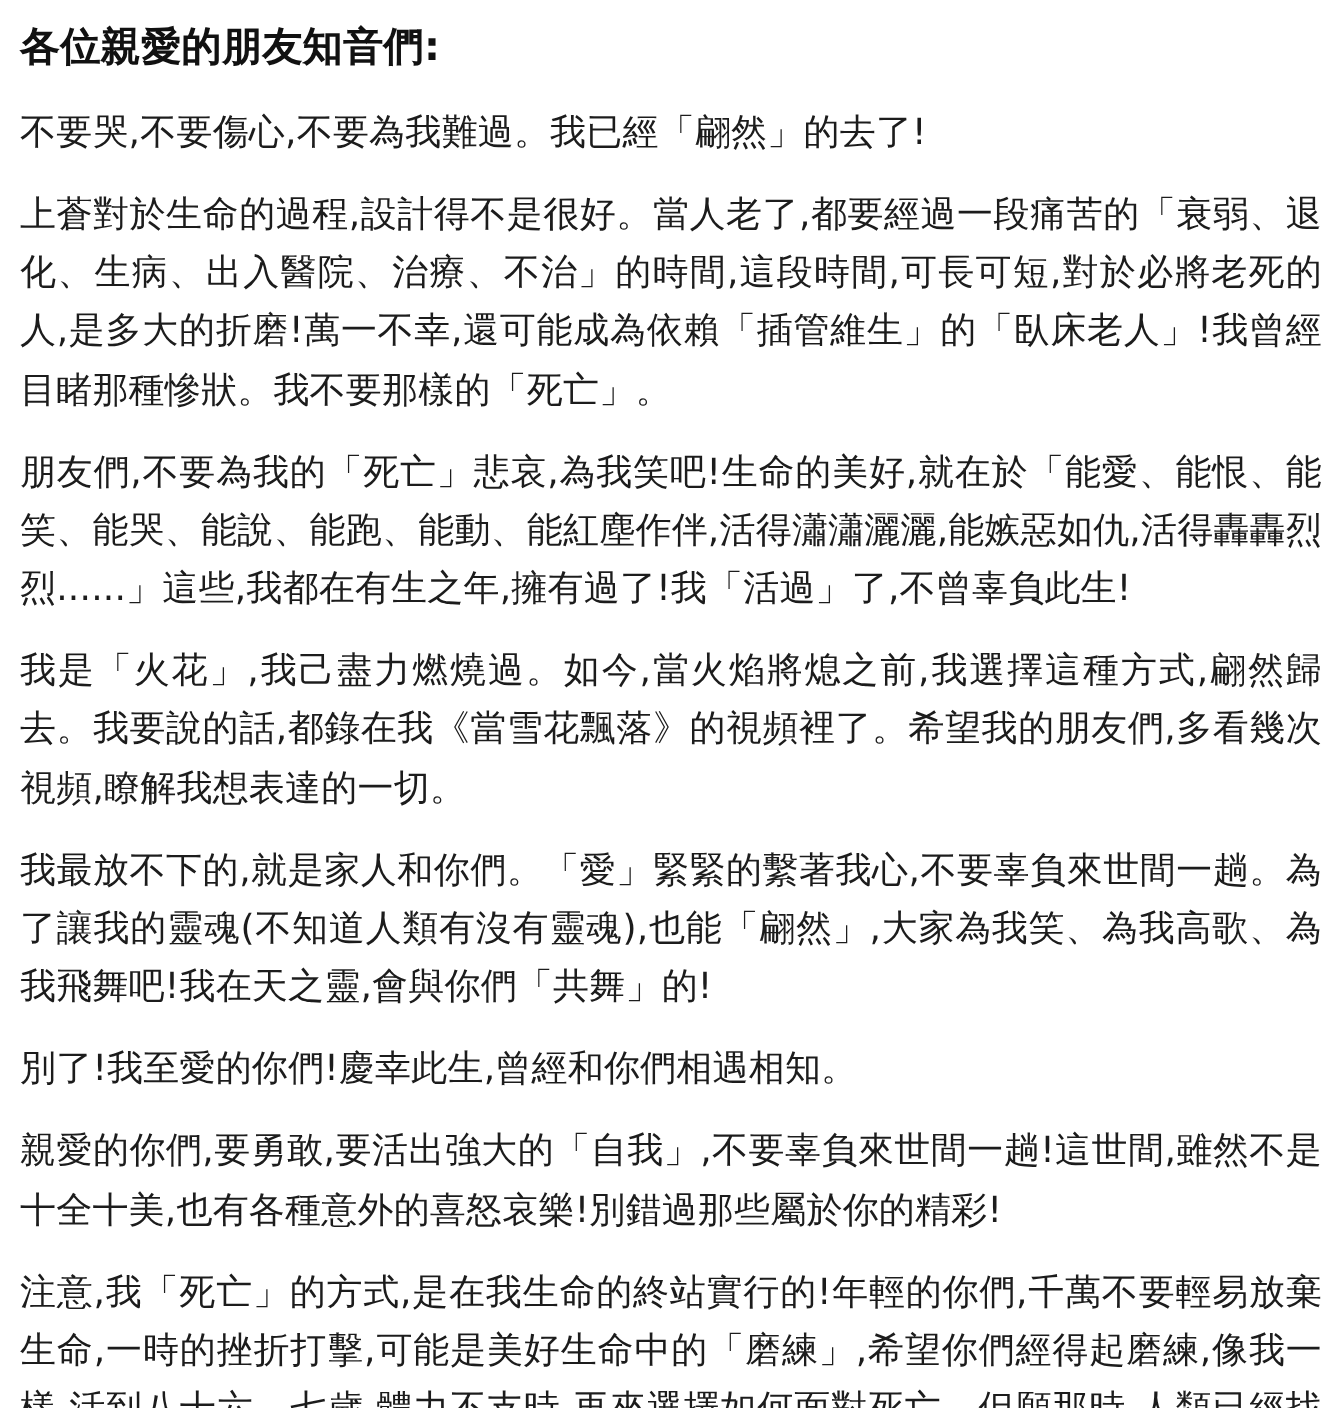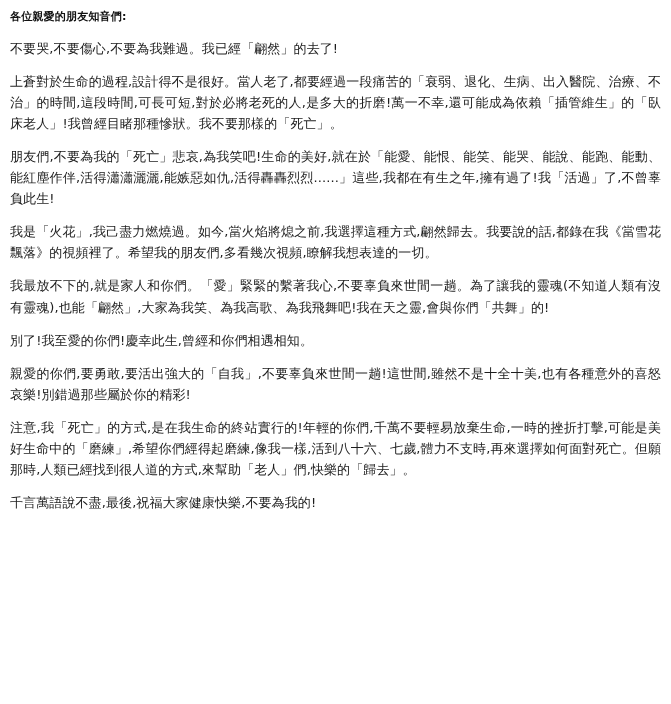--- a/index.html
+++ b/index.html
@@ -13,29 +13,29 @@
     overflow: hidden;
     font-family: "DejaVu Sans", "Liberation Sans", sans-serif;
     color: #1a1a1a;
   }
   .page {
     width: 671px;
     box-sizing: border-box;
     padding: 8px 10px 0 10px;
   }
   .letter-title {
-    font-size: 11px;
+    font-size: 20px;
     line-height: 1.55;
     font-weight: bold;
     color: #111111;
     margin: 0 0 13px 0;
     letter-spacing: 0.2px;
   }
   .para {
-    font-size: 13px;
+    font-size: 18px;
     line-height: 1.62;
     color: #1c1c1c;
     margin: 0 0 12px 0;
     text-align: justify;
     text-justify: inter-character;
     letter-spacing: 0.1px;
   }
 </style>
 </head>
 <body>

